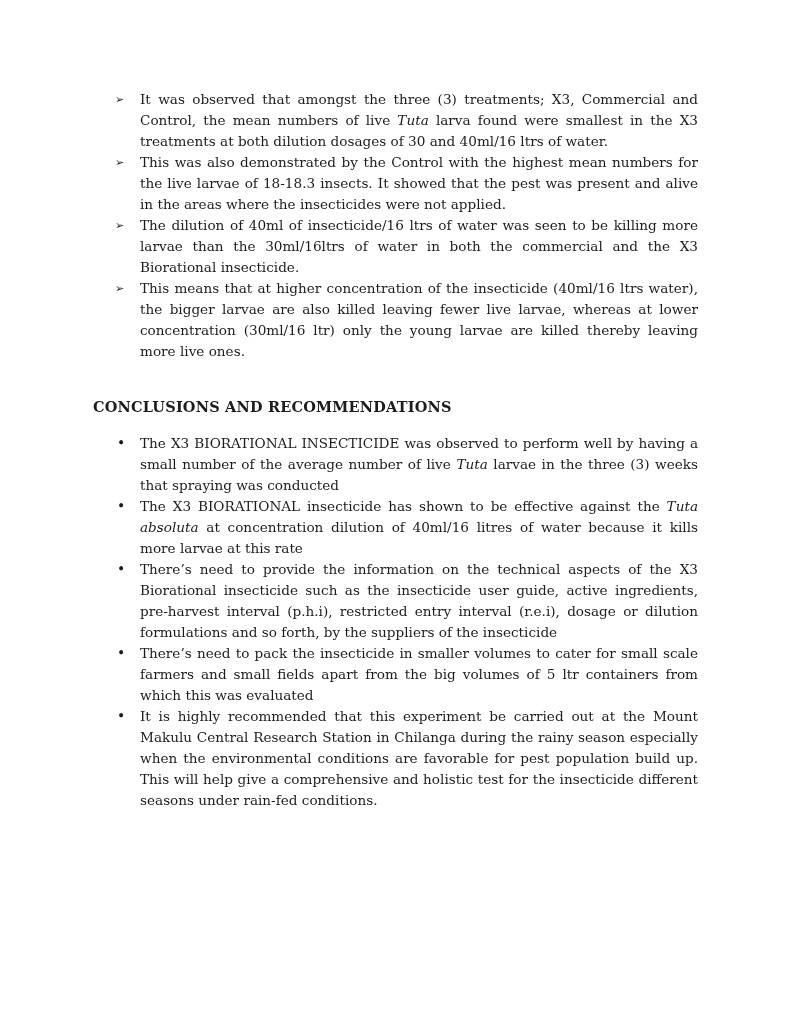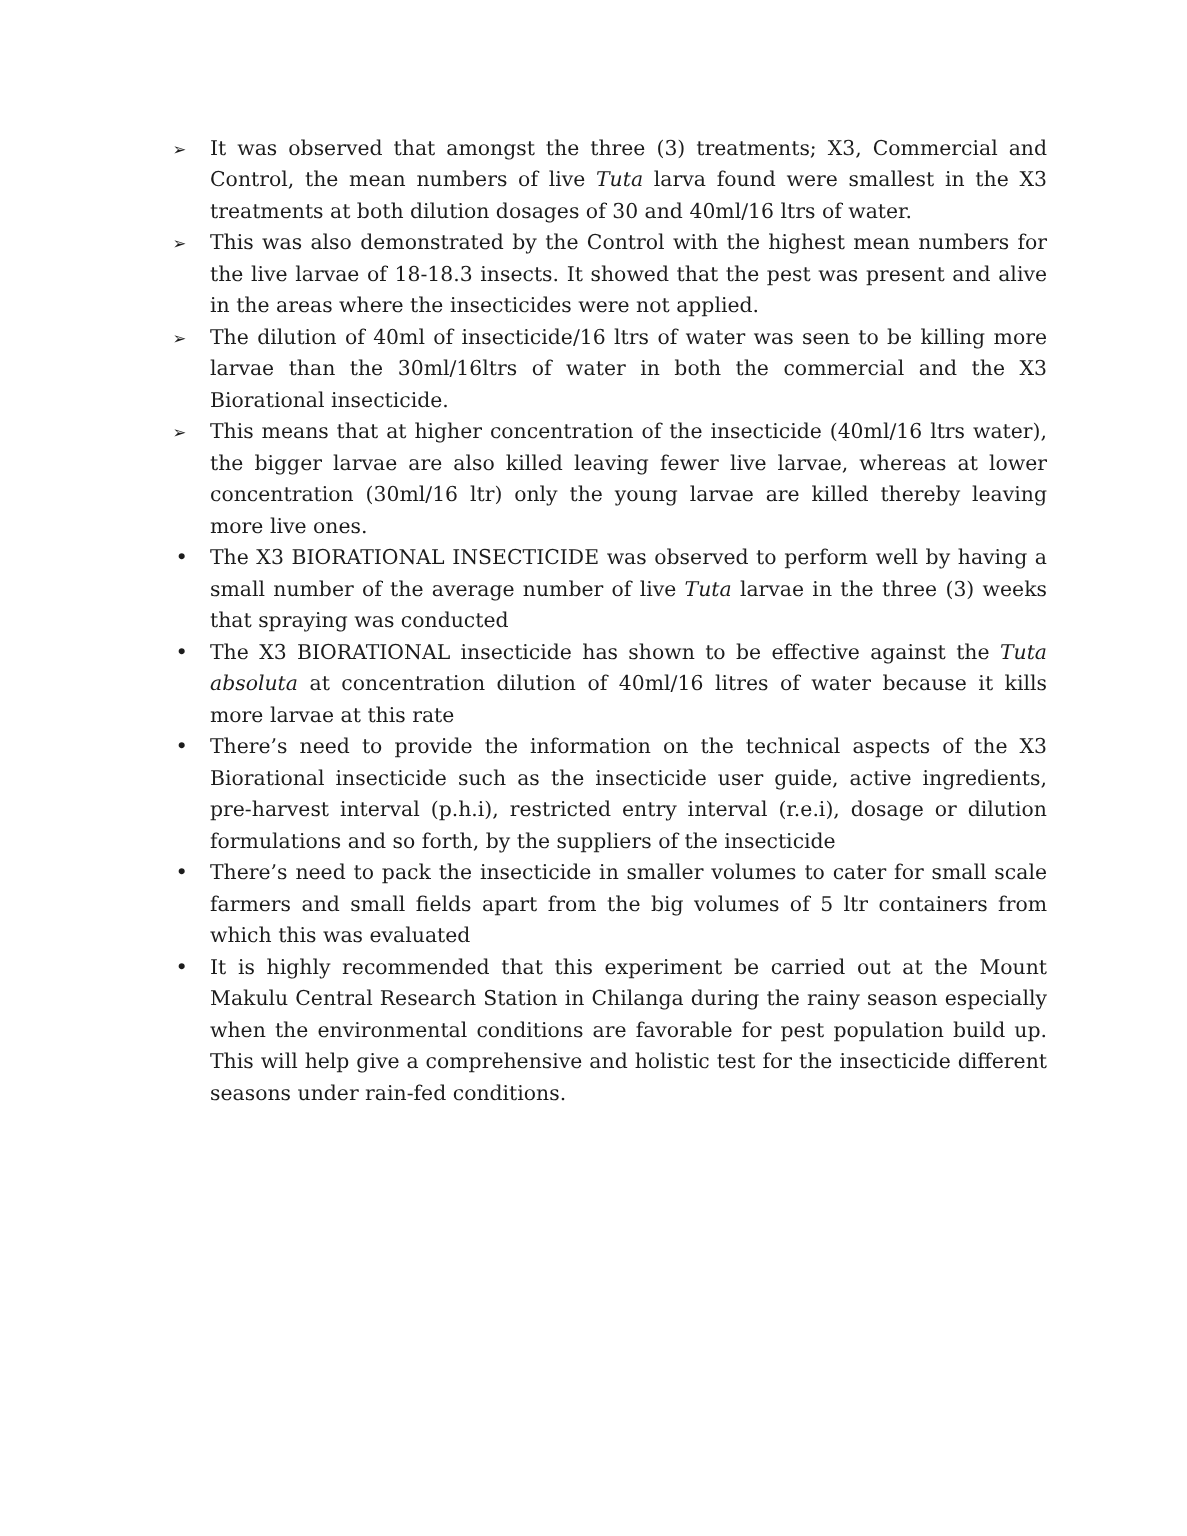--- a/index.html
+++ b/index.html
@@ -79,20 +79,21 @@
       <li>
         <span class="marker arrow">➢</span>
         <span class="rich">The dilution of 40ml of insecticide/16 ltrs of water was seen to be killing more larvae than the 30ml/16ltrs of water in both the commercial and the X3 Biorational insecticide.</span>
       </li>
       <li>
         <span class="marker arrow">➢</span>
         <span class="rich">This means that at higher concentration of the insecticide (40ml/16 ltrs water), the bigger larvae are also killed leaving fewer live larvae, whereas at lower concentration (30ml/16 ltr) only the young larvae are killed thereby leaving more live ones.</span>
       </li>
     </ul>
 
+    <h2 class="section-heading">CONCLUSIONS AND RECOMMENDATIONS</h2>
 
     <ul class="doc-list">
       <li>
         <span class="marker dot">•</span>
         <span class="rich">The X3 BIORATIONAL INSECTICIDE was observed to perform well by having a small number of the average number of live <i>Tuta</i> larvae in the three (3) weeks that spraying was conducted</span>
       </li>
       <li>
         <span class="marker dot">•</span>
         <span class="rich">The X3 BIORATIONAL insecticide has shown to be effective against the <i>Tuta absoluta</i> at concentration dilution of 40ml/16 litres of water because it kills more larvae at this rate</span>
       </li>

